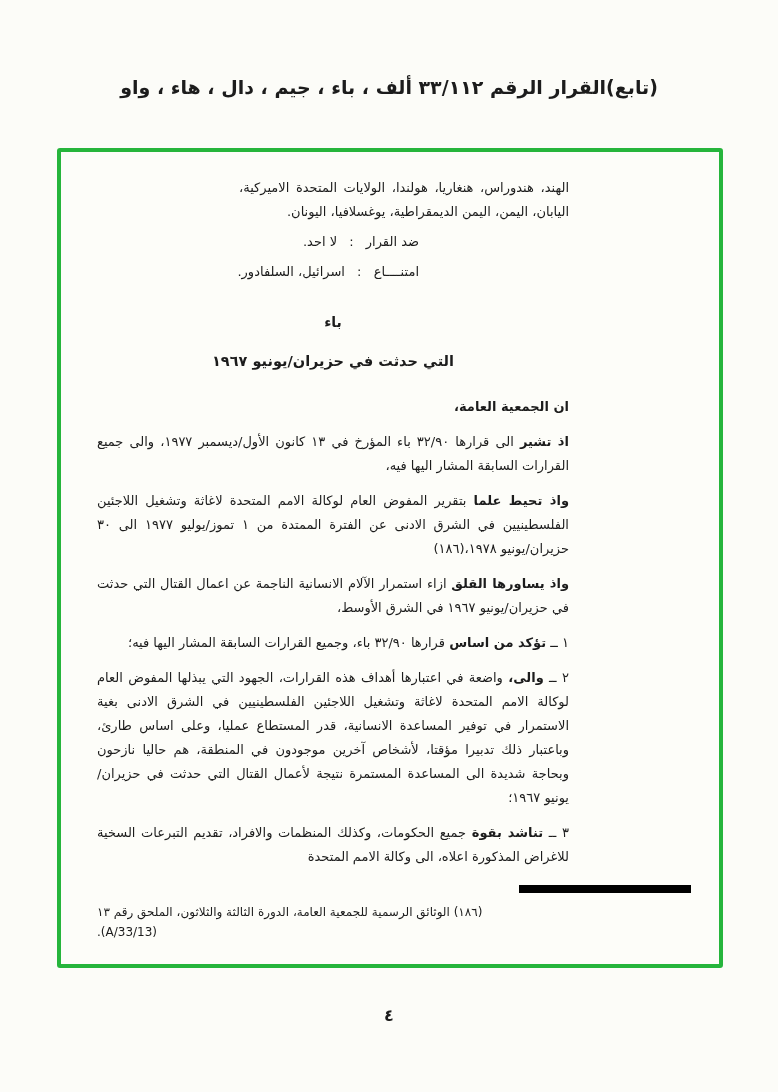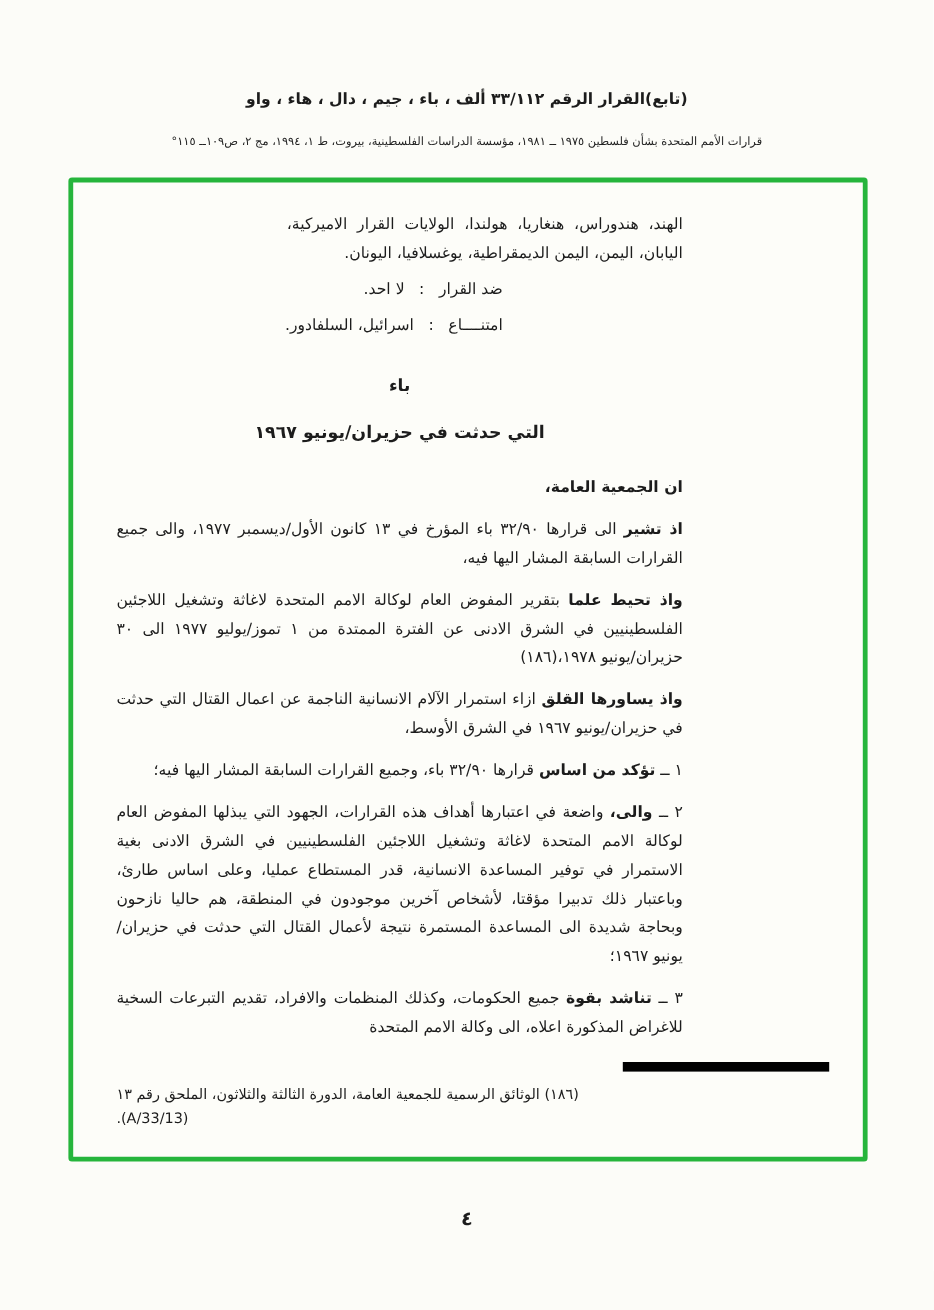--- a/index.html
+++ b/index.html
@@ -9,21 +9,21 @@
     margin:0 auto;
     background:#fcfcf8;
     font-family:"DejaVu Sans", sans-serif;
     color:#1c1c1c;
     direction:rtl;
     overflow:hidden;
   }
   .header-title {
     position:absolute; top:76px; left:0; right:0;
     text-align:center;
-    font-size:13px; font-weight:bold;
+    font-size:19px; font-weight:bold;
     letter-spacing:0.2px;
   }
   .header-source {
     position:absolute; top:113px; left:0; right:0;
     text-align:center;
     font-size:9.5px;
     color:#222;
   }
   .frame {
     position:absolute; top:148px; left:57px;
@@ -92,26 +92,25 @@
     text-align:center;
     font-size:16px; font-weight:bold;
   }
 </style>
 </head>
 <body>
 
 <div class="page">
 
   <div class="header-title">(تابع)القرار الرقم ٣٣/١١٢ ألف ، باء ، جيم ، دال ، هاء ، واو</div>
-  <div class="header-source">قرارات الأمم المتحدة بشأن فلسطين ١٩٧٥ ــ ١٩٨١، مؤسسة الدراسات الفلسطينية، بيروت، ط ١، ١٩٩٤، مج ٢، ص١٠٩ــ ١١٥°</div>
 
   <div class="frame">
     <div class="content">
 
-      <div class="countries">الهند، هندوراس، هنغاريا، هولندا، الولايات القرار الاميركية، اليابان، اليمن، اليمن الديمقراطية، يوغسلافيا، اليونان.</div>
+      <div class="countries">الهند، هندوراس، هنغاريا، هولندا، الولايات المتحدة الاميركية، اليابان، اليمن، اليمن الديمقراطية، يوغسلافيا، اليونان.</div>
 
       <div class="vote-row">
         <span class="vote-label">ضد القرار</span>
         <span class="vote-sep">:</span>
         <span class="vote-value">لا احد.</span>
       </div>
 
       <div class="vote-row">
         <span class="vote-label">امتنــــاع</span>
         <span class="vote-sep">:</span>

